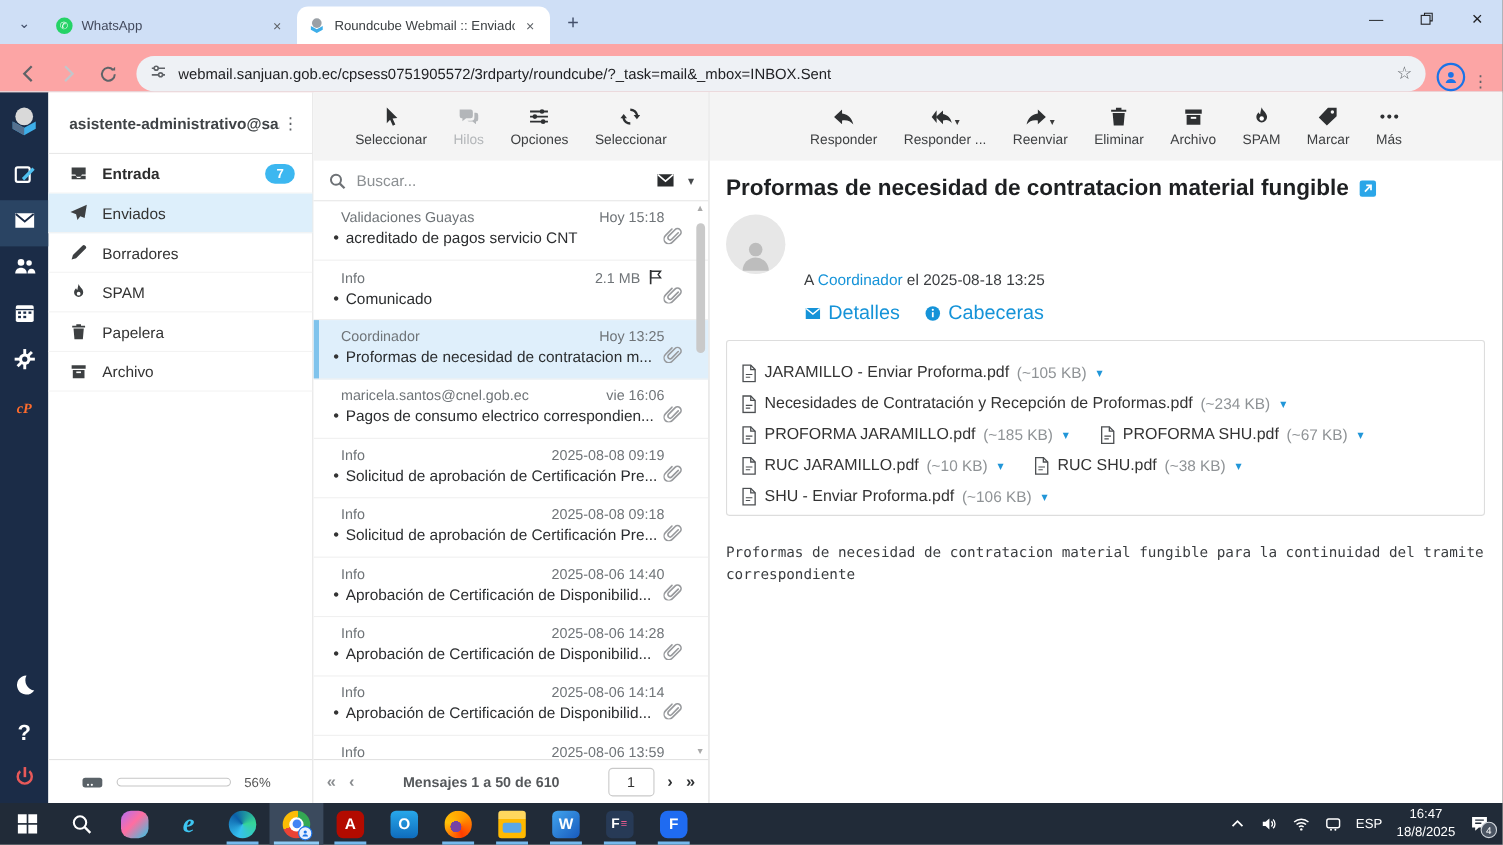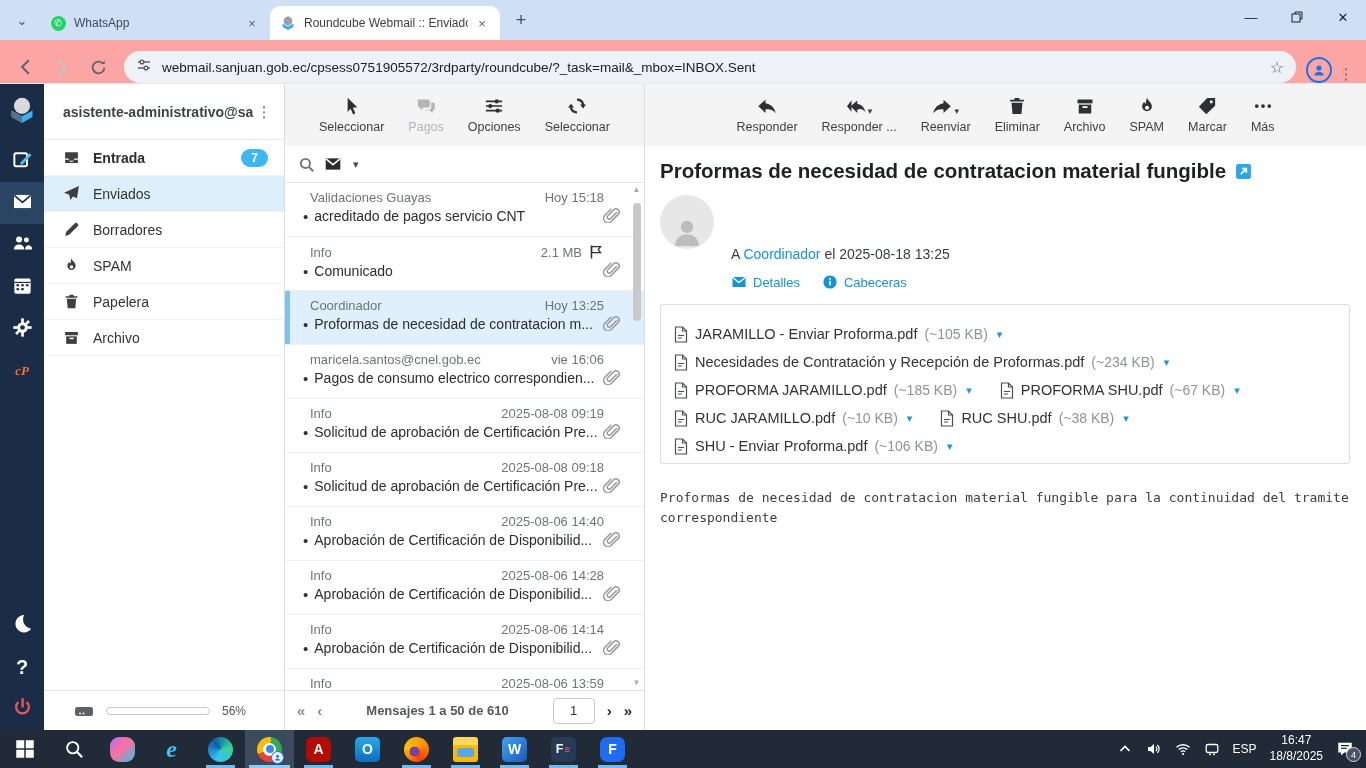--- a/index.html
+++ b/index.html
@@ -106,21 +106,21 @@
   .subjectline { display:flex; align-items:center; gap:9px; }
   .subject { font-size:20.5px; font-weight:bold; color:#1e2022; white-space:nowrap; }
   .ext-ic { display:flex; } .ext-ic svg { width:17px; height:17px; }
   .hdr { display:flex; margin-top:12px; }
   .avatar { width:54px; height:54px; border-radius:50%; background:#e7e7e7; display:flex; align-items:flex-end; justify-content:center; overflow:hidden; flex-shrink:0; }
   .avatar svg { width:34px; height:34px; color:#bdbdbd; }
   .hdrinfo { margin-left:17px; padding-top:4px; }
   .toline { font-size:14px; color:#3a3d40;margin-top:47px; }
   .toline a { color:#1593d8; text-decoration:none; }
   .hdrlinks { display:flex; gap:22px; margin-top:12px; }
-  .hlink { display:flex; align-items:center; gap:6px; font-size:13px; color:#1593d8; }
+  .hlink { display:flex; align-items:center; gap:6px; font-size:18px; color:#1593d8; }
   .hlink .icon { display:flex; color:#1593d8; } .hlink .icon svg { width:16px; height:16px; }
   .attbox { margin-top:14px; border:1px solid #ddd; border-radius:3px; padding:9px 13px; }
   .arow { display:flex; gap:28px; height:28px; align-items:center; }
   .chip { display:flex; align-items:center; gap:7px;margin-top:12px; }
   .chip .ficon { color:#4c4f52; display:flex; } .chip .ficon svg { width:14px; height:17px; }
   .chip .aname { font-size:14.5px; color:#333; }
   .chip .asize { font-size:14px; color:#8f9396; }
   .chip .acaret { color:#2196d8; font-size:11px; margin-left:2px; }
   .mailbody { margin-top:24px; font-family:"DejaVu Sans Mono", monospace; font-size:13px; line-height:1.55; color:#3a3d40; max-width:700px; }
 
@@ -387,21 +387,21 @@
             </span>
             <span class="tblabel">Seleccionar</span>
           </div>
           <div class="tbi disabled">
             <span class="tbicon">
               <svg viewBox="0 0 16 16" fill="currentColor">
                 <path d="M1.5 2.8h8a1.6 1.6 0 0 1 1.6 1.6v3.2A1.6 1.6 0 0 1 9.5 9.2H6.2L3.5 11.4V9.2h-.4A1.6 1.6 0 0 1 1.5 7.6z"></path>
                 <path d="M12.2 5.2h1.2A1.6 1.6 0 0 1 15 6.8v3.2a1.6 1.6 0 0 1-1.6 1.6v2l-2.5-2H8.4a1.6 1.6 0 0 1-1.2-.5h2.6a2.4 2.4 0 0 0 2.4-2.4z"></path>
               </svg>
             </span>
-            <span class="tblabel">Pagos</span>
+            <span class="tblabel">Hilos</span>
           </div>
           <div class="tbi">
             <span class="tbicon">
               <svg viewBox="0 0 16 16">
                 <path d="M1.5 4.3h13M1.5 8h13M1.5 11.7h13" stroke="currentColor" stroke-width="1.3"></path>
                 <circle cx="10.2" cy="4.3" r="1.7" fill="currentColor"></circle>
                 <circle cx="5" cy="8" r="1.7" fill="currentColor"></circle>
                 <circle cx="11" cy="11.7" r="1.7" fill="currentColor"></circle>
               </svg>
             </span>
@@ -416,20 +416,21 @@
             <span class="tblabel">Seleccionar</span>
           </div>
         </div>
       <div class="searchrow">
         <span class="sicon">
             <svg viewBox="0 0 16 16">
               <circle cx="7" cy="7" r="4.3" fill="none" stroke="currentColor" stroke-width="1.7"></circle>
               <path d="M10.3 10.3 14.3 14.3" stroke="currentColor" stroke-width="1.9"></path>
             </svg>
           </span>
+        <input class="searchinput" placeholder="Buscar..." style="">
         <span class="scope-ic">
             <svg viewBox="0 0 16 16" fill="currentColor">
               <path d="M1.5 3h13v10h-13z"></path>
               <path d="M1.8 3.4 8 8.6l6.2-5.2" fill="none" stroke="#fff" stroke-width="1.3"></path>
             </svg>
           </span>
         <span class="scaret">▾</span>
       </div>
       <div class="messages" id="messages">
         <div class="msg-row">

